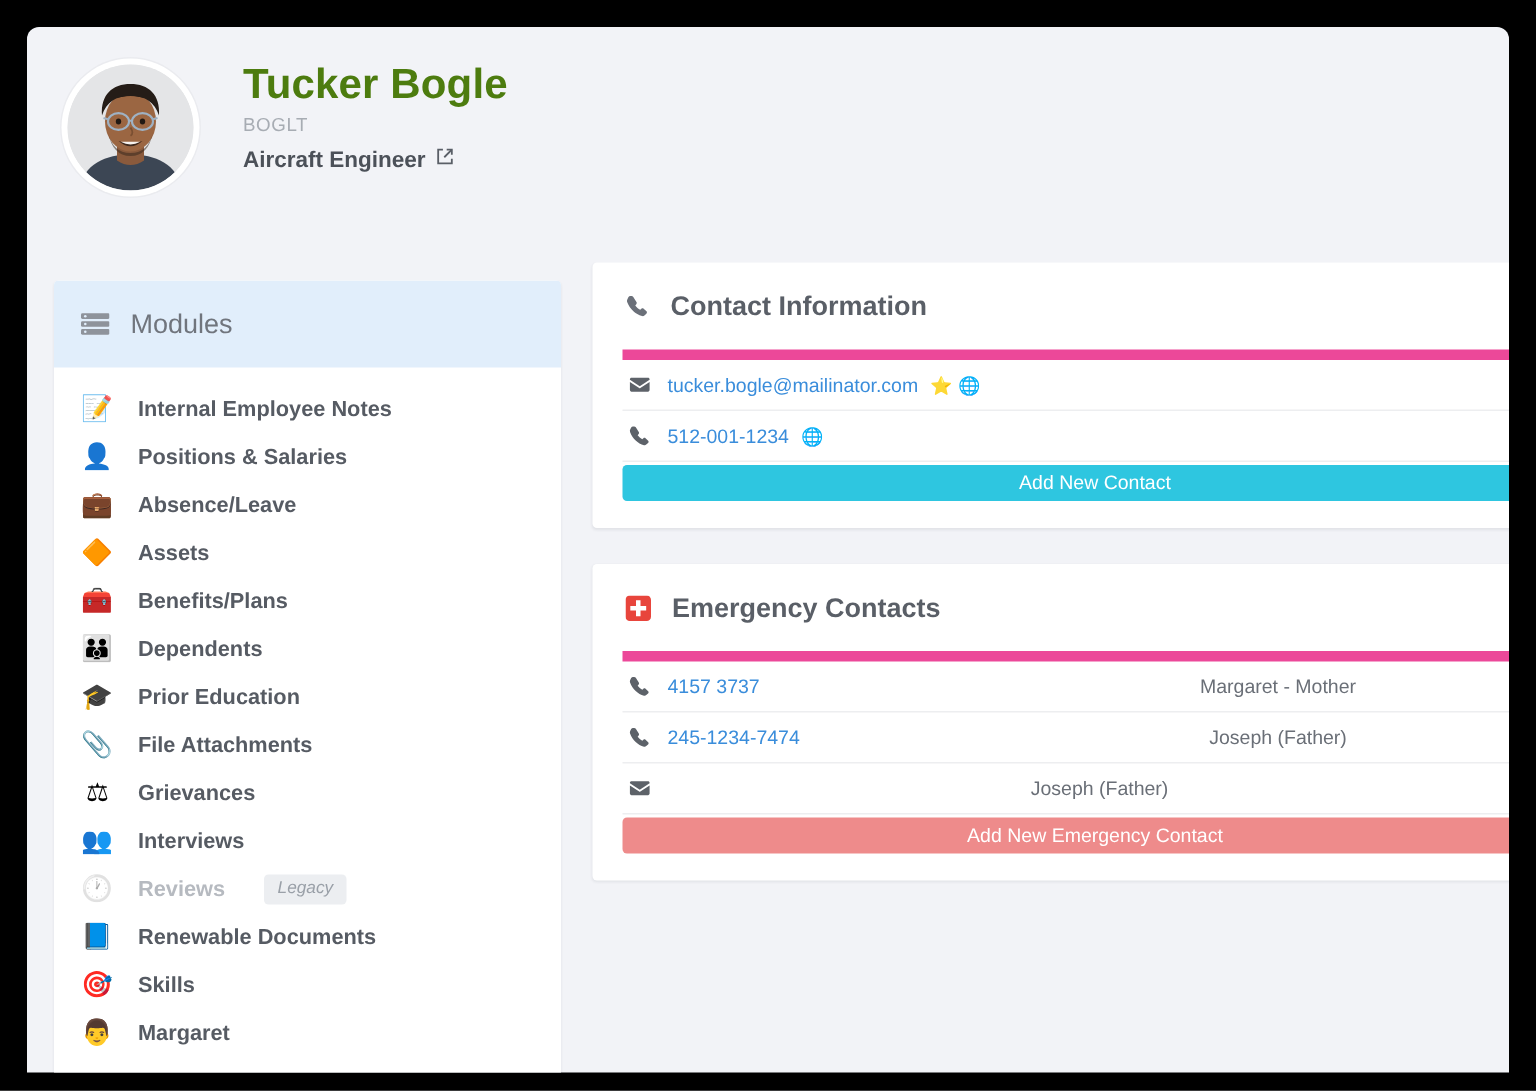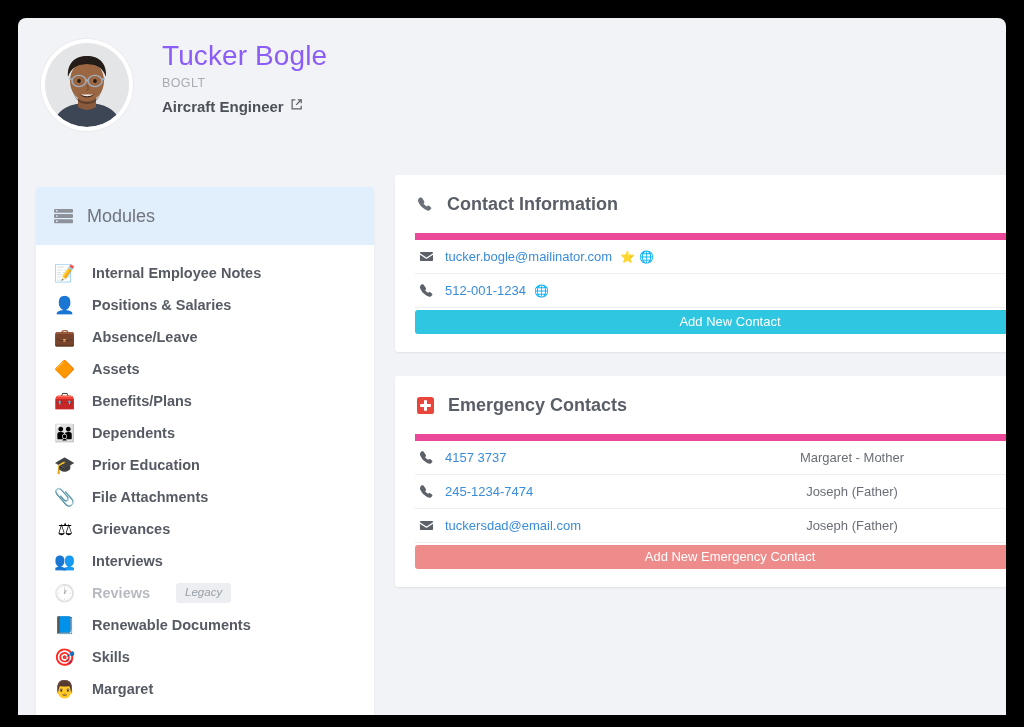--- a/index.html
+++ b/index.html
@@ -45,22 +45,22 @@
     position: relative;
   }
   .avatar-photo svg { display: block; width: 84px; height: 84px; }
 
   .profile-text {
     position: absolute;
     left: 144px; top: 20px;
   }
   .profile-name {
     font-size: 28px;
-    font-weight: 400;
-    color: #8b5cf6;
+    font-weight: 700;
+    color: #4d7c0f;
     line-height: 1.25;
     letter-spacing: 0.1px;
     white-space: nowrap;
   }
   .profile-code {
     font-size: 12.5px;
     color: #a7acb3;
     letter-spacing: 0.4px;
     margin-top: 3px;
     font-weight: 400;
@@ -465,21 +465,20 @@
               <span class="row-spacer"></span>
               <span class="caret"></span>
             </div>
             <div class="c-row">
               <span class="row-type-icon">
                 <svg width="15" height="15" viewBox="0 0 16 16" fill="#5d6269">
                   <path d="M1 4.2c0-.6.5-1.1 1.1-1.1h11.8c.6 0 1.1.5 1.1 1.1v.3L8 9 1 4.5z"></path>
                   <path d="M1 6.1l6.6 4.2c.25.16.55.16.8 0L15 6.1v5.7c0 .6-.5 1.1-1.1 1.1H2.1C1.5 12.9 1 12.4 1 11.8z"></path>
                 </svg>
               </span>
-              <a class="row-value">tuckersdad@email.com</a>
               <span class="row-spacer"></span>
               <span class="row-rel">Joseph (Father)</span>
               <span class="row-spacer"></span>
               <span class="caret"></span>
             </div>
           </div>
         <button class="action-btn btn-salmon" style="background: rgb(238, 139, 139);">Add New Emergency Contact</button>
       </div>
 
     </div>

